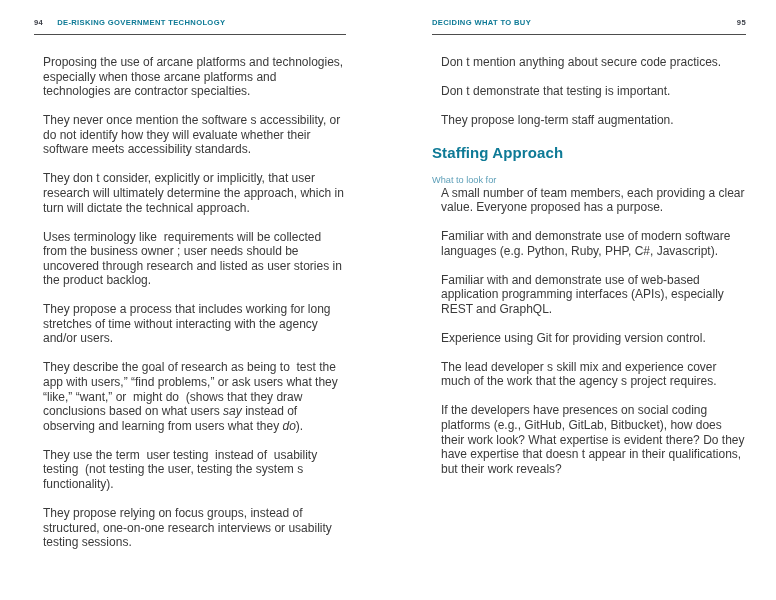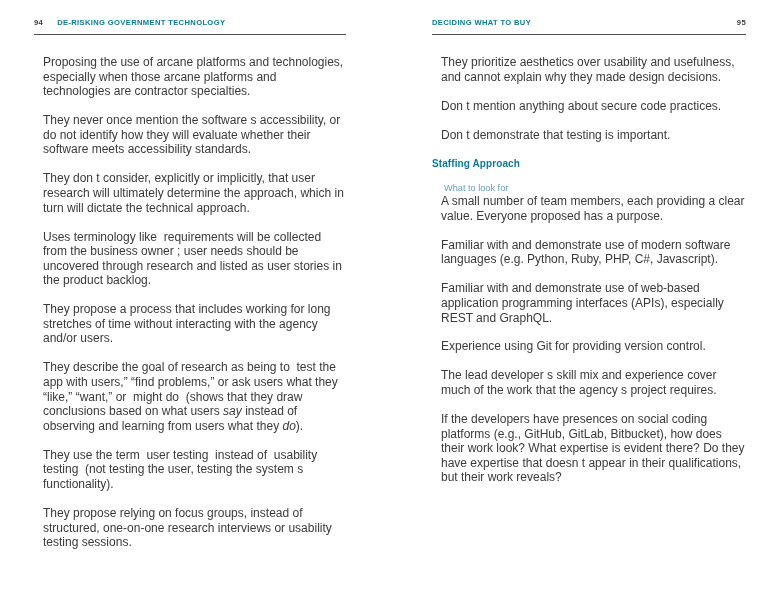--- a/index.html
+++ b/index.html
@@ -32,25 +32,25 @@
     margin-top:20px;
     font-size:12px;line-height:14.6px;color:var(--body-text);
   }
   .para{
     margin:0 0 14.4px 0;padding-left:9px;
     white-space:pre-wrap;
   }
   .para em{font-style:italic;}
   .section-heading{
     margin:16px 0 0 0;
-    font-size:10px;font-weight:700;color:var(--header-teal);
+    font-size:15px;font-weight:700;color:var(--header-teal);
     letter-spacing:0.1px;
   }
   .subheading{
-    margin:14px 0 1px 12px;
+    margin:14px 0 1px 0;
     font-size:9.2px;font-weight:400;color:var(--subheading-teal);
   }
   .body.body-tight{margin-top:0;}
 </style>
 </head>
 <body>
 
 <div class="spread">
 
   <section class="page page-left">
@@ -71,23 +71,23 @@
       </div>
   </section>
 
   <section class="page page-right">
     <header class="page-header align-right">
       <span class="header-title">DECIDING WHAT TO BUY</span>
       <span class="page-num">95</span>
     </header>
     <div class="body">
 
-    <p class="para"><span>They prioritize aesthetics over usability and usefulness, and cannot explain why they made design decisions.</span></p>
         <p class="para"><span>Don t mention anything about secure code practices.</span></p>
         <p class="para"><span>Don t demonstrate that testing is important.</span></p>
+        <p class="para"><span>They propose long-term staff augmentation.</span></p>
       </div>
     <h2 class="section-heading">Staffing Approach</h2>
     <h3 class="subheading">What to look for</h3>
     <div class="body body-tight">
 
     <p class="para"><span>A small number of team members, each providing a clear value. Everyone proposed has a purpose.</span></p>
         <p class="para"><span>Familiar with and demonstrate use of modern software languages (e.g. Python, Ruby, PHP, C#, Javascript).</span></p>
         <p class="para"><span>Familiar with and demonstrate use of web-based application programming interfaces (APIs), especially REST and GraphQL.</span></p>
         <p class="para"><span>Experience using Git for providing version control.</span></p>
         <p class="para"><span>The lead developer s skill mix and experience cover much of the work that the agency s project requires.</span></p>

